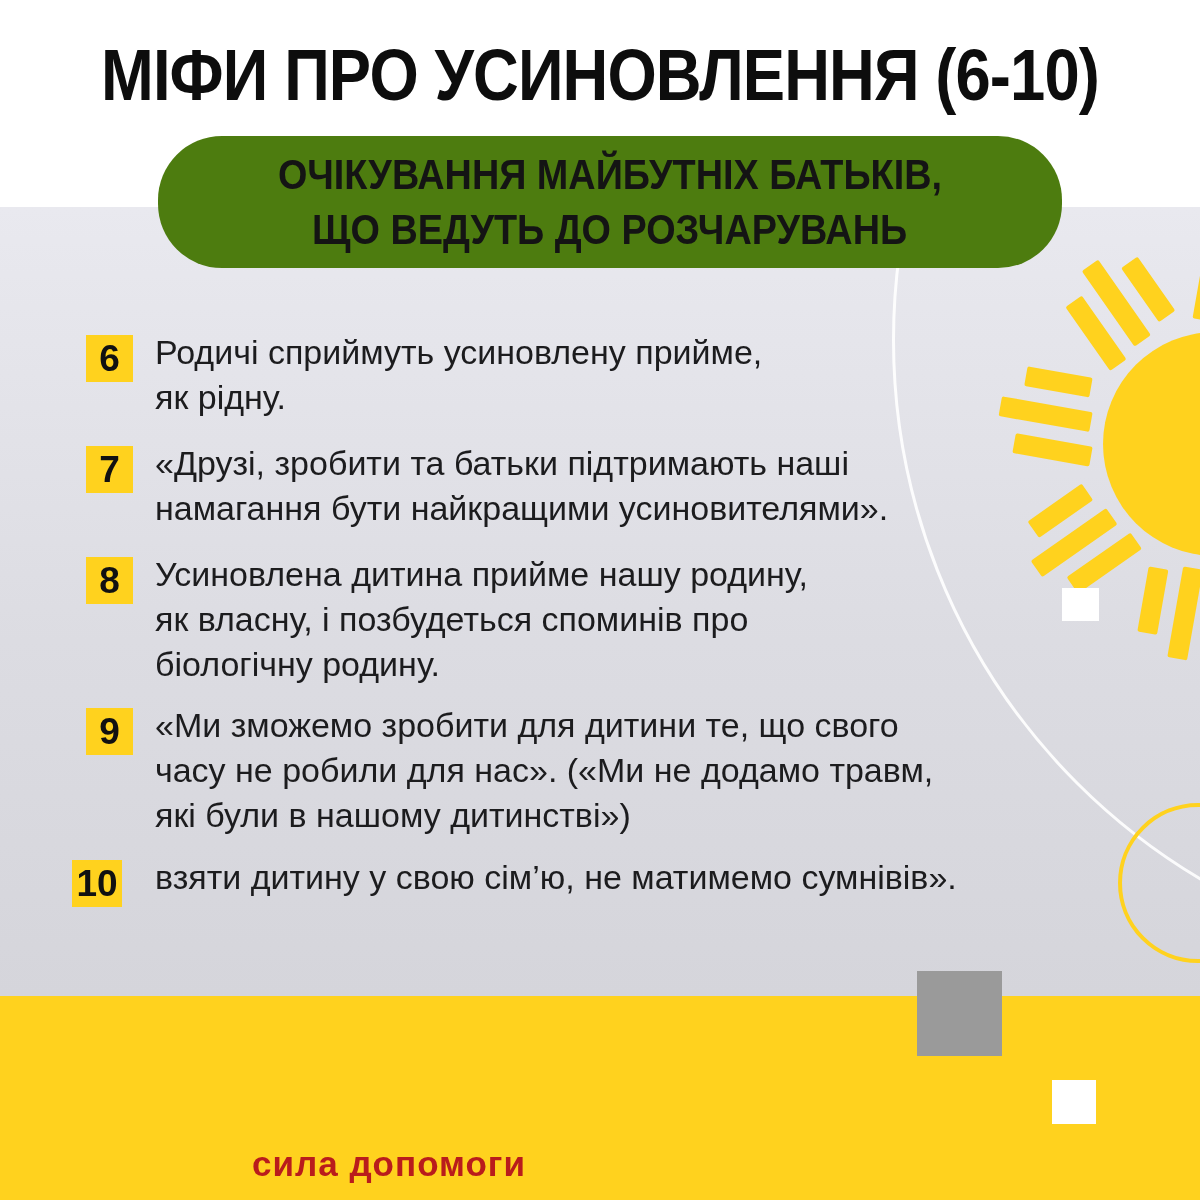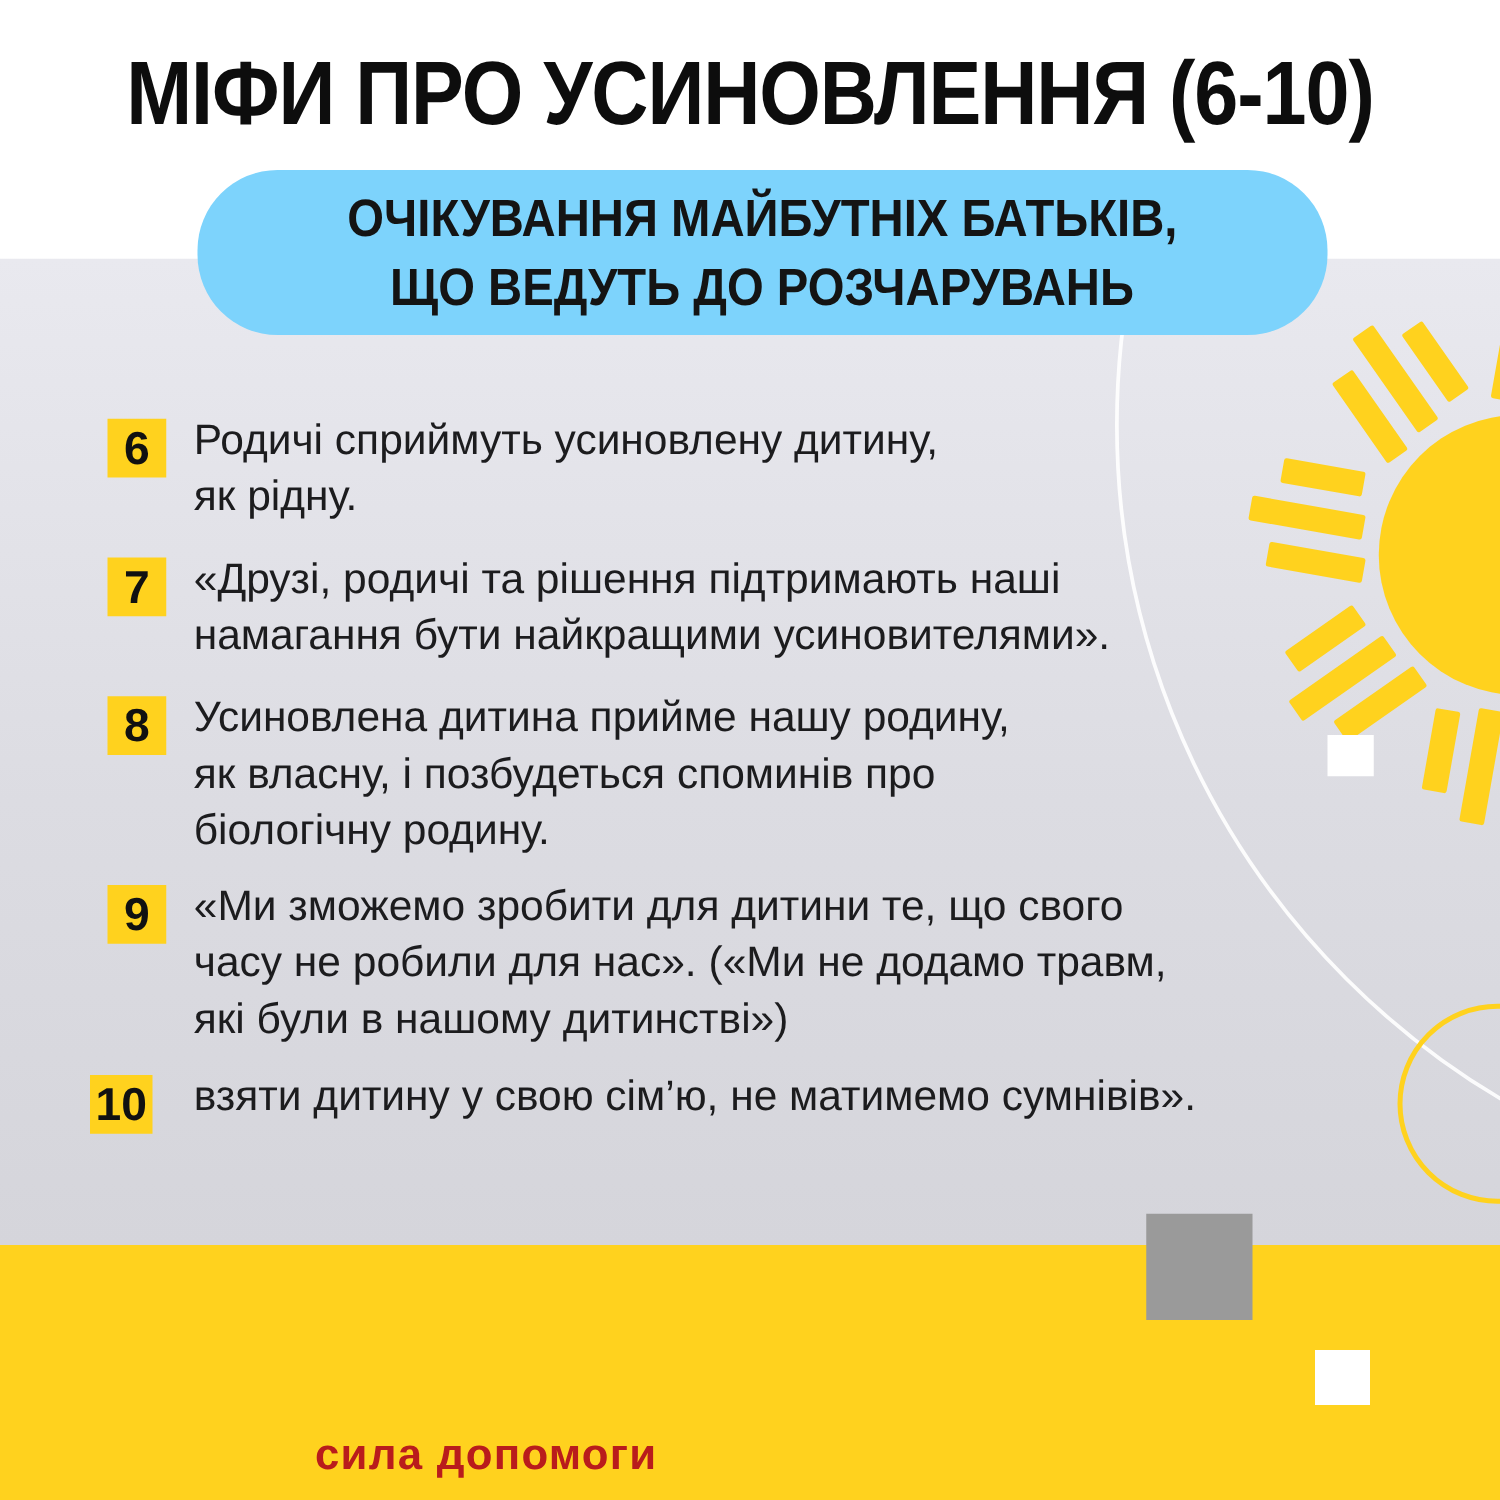--- a/index.html
+++ b/index.html
@@ -12,21 +12,21 @@
   .title{
     position:absolute;top:38px;left:0;width:1200px;height:74px;
     display:flex;align-items:center;justify-content:center;
     font-size:72px;font-weight:700;color:#0d0d0d;letter-spacing:-1px;
     transform:scaleX(0.88);transform-origin:center;white-space:nowrap;
     z-index:4;
   }
   
   .banner{
     position:absolute;left:158px;top:136px;width:904px;height:132px;
-    background:#7dd3fc;border-radius:64px;
+    background:#4d7c0f;border-radius:64px;
     display:flex;flex-direction:column;align-items:center;justify-content:center;
     z-index:3;
   }
   .banner .bline{
     font-size:42px;font-weight:700;color:#141414;line-height:55px;
     transform:scaleX(0.9);transform-origin:center;white-space:nowrap;
   }
   
   .gray{
     position:absolute;left:0;top:207px;width:1200px;height:789px;
@@ -143,29 +143,29 @@
         </g>
       </g>
     </svg>
 
     <div class="yellow-ring"></div>
     <div class="sq-white-top"></div>
 
     <div class="myth" style="top:123px">
       <div class="badge">6</div>
       <div class="mtext">
-          <div>Родичі  сприймуть усиновлену дитину,</div>
+          <div>Родичі  сприймуть усиновлену прийме,</div>
           <div>як рідну.</div>
         </div>
     </div>
 
     <div class="myth" style="top:234px">
       <div class="badge">7</div>
       <div class="mtext">
-          <div>«Друзі, родичі та рішення підтримають наші</div>
+          <div>«Друзі, зробити та батьки підтримають наші</div>
           <div>намагання бути найкращими усиновителями».</div>
         </div>
     </div>
 
     <div class="myth" style="top:345px">
       <div class="badge">8</div>
       <div class="mtext">
           <div>Усиновлена дитина прийме нашу родину,</div>
           <div>як власну, і позбудеться споминів про</div>
           <div>біологічну родину.</div>

